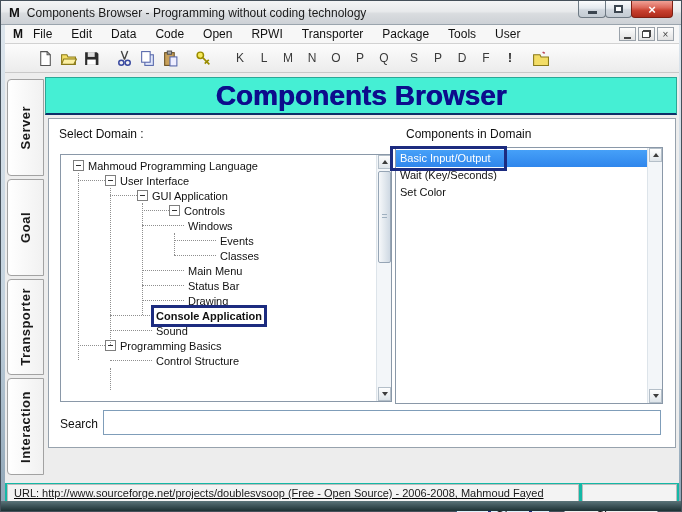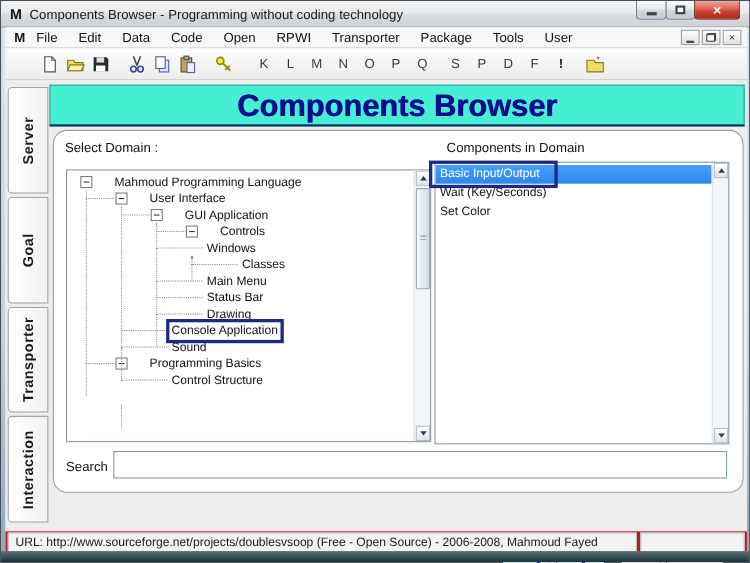--- a/index.html
+++ b/index.html
@@ -65,36 +65,36 @@
 
   
   .hdr { position:absolute; left:40px; top:4px; width:632px; height:38px;
     background:#45efd4; border:1px solid #2aa897; border-bottom:2px solid #0d2f66;
     display:flex; align-items:center; justify-content:center; }
   .hdr span { font-size:28px; font-weight:bold; color:#0d0d8c; letter-spacing:0px;
     text-shadow:0.6px 0 0 #0d0d8c; }
 
   
   .gbox { position:absolute; left:43px; top:45px; width:628px; height:330px;
-    background:#ffffff; border:1px solid #97a2ad; border-radius:13px; }
+    background:#ffffff; border:1px solid #97a2ad; border-radius:0; }
   .lbl { position:absolute; font-size:12px; color:#111; }
 
   
   .tree { position:absolute; left:11px; top:35px; width:332px; height:248px;
     background:#fff; border:1px solid #8a98a8; overflow:hidden; }
   .rows { position:absolute; left:0; top:0; right:15px; bottom:0; padding-top:3px; }
   .tr { display:flex; align-items:center; height:15px; font-size:11px; color:#111; white-space:nowrap; }
   .c { height:0; border-top:1px dotted #8f8f8f; flex:none; }
   .b { width:11px; height:11px; border:1px solid #7e7e7e; background:#fff; flex:none;
        display:inline-flex; align-items:center; justify-content:center; }
   .d { width:5px; height:1px; background:#333; }
-  .t { margin-left:20px; }
+  .t { margin-left:4px; }
   .lf .t { margin-left:4px; }
   .g { position:absolute; width:0; border-left:1px dotted #8f8f8f; }
-  .ann-tree { outline:3px solid #1c2b7f; outline-offset:2px; }
+  .ann-tree { outline:3px solid #1c2b7f; outline-offset:2px;font-weight:bold; }
 
   
   .list { position:absolute; left:346px; top:28px; width:268px; height:257px;
     background:#fff; border:1px solid #8a98a8; overflow:hidden; }
   .litems { position:absolute; left:0; top:0; right:15px; padding-top:2px; }
   .li { height:17px; line-height:17px; font-size:11px; color:#111; padding-left:4px; white-space:nowrap; }
   .li.sel { background:linear-gradient(#46a0f8,#2f86ec); color:#fff; }
   .ann-list { position:absolute; left:341px; top:27px; width:117px; height:25px;
     border:3px solid #1c2b7f; pointer-events:none; }
 
@@ -120,21 +120,21 @@
   .btn { position:absolute; top:431px; width:94px; height:23px; border-radius:3px;
     font-size:12px; color:#111; display:flex; align-items:center; justify-content:center; cursor:default; }
   .btn.ok { left:451px; background:linear-gradient(#eaf6fd,#d7effc 45%,#bfe5fa 55%,#a8dbf7);
     border:1px solid #30658c; }
   .btn.cls { left:559px; background:linear-gradient(#f7f7f7,#ececec 45%,#dddddd 55%,#d0d0d0);
     border:1px solid #8e9aa5; }
   .ann-ok { position:absolute; left:483px; top:424px; width:44px; height:38px;
     border:3px solid #1c2b7f; pointer-events:none; }
 
   
-  .statusbar { position:absolute; left:0; top:458px; width:674px; height:20px; background:#b91c1c; display:flex; }
+  .statusbar { position:absolute; left:0; top:458px; width:674px; height:20px; background:#14b8a6; display:flex;text-decoration:underline; }
   .stbox { border:1px solid #bcbcbc; background:#f3f3f3; height:18px; margin-top:1px;
     display:flex; align-items:center; font-size:11px; color:#1a1a1a; }
   .stbox.main { margin-left:2px; width:572px; padding-left:6px; }
   .stbox.side { margin-left:3px; flex:1; margin-right:2px; }
 
   .bottomedge { position:absolute; left:0; bottom:0; width:680px; height:10px;
     background:linear-gradient(#5a7379,#1d3134); }
 </style>
 </head>
 <body>
@@ -297,20 +297,24 @@
                   <span class="d"></span>
                 </span>
               <span class="t">Controls</span>
             </div>
             <div class="tr lf" style="padding-left:81px">
               <span class="c" style="width:42px"></span>
               <span class="t">Windows</span>
             </div>
             <div class="tr lf" style="padding-left:113px">
               <span class="c" style="width:42px"></span>
+              <span class="t">Events</span>
+            </div>
+            <div class="tr lf" style="padding-left:113px">
+              <span class="c" style="width:42px"></span>
               <span class="t">Classes</span>
             </div>
             <div class="tr lf" style="padding-left:81px">
               <span class="c" style="width:42px"></span>
               <span class="t">Main Menu</span>
             </div>
             <div class="tr lf" style="padding-left:81px">
               <span class="c" style="width:42px"></span>
               <span class="t">Status Bar</span>
             </div>

